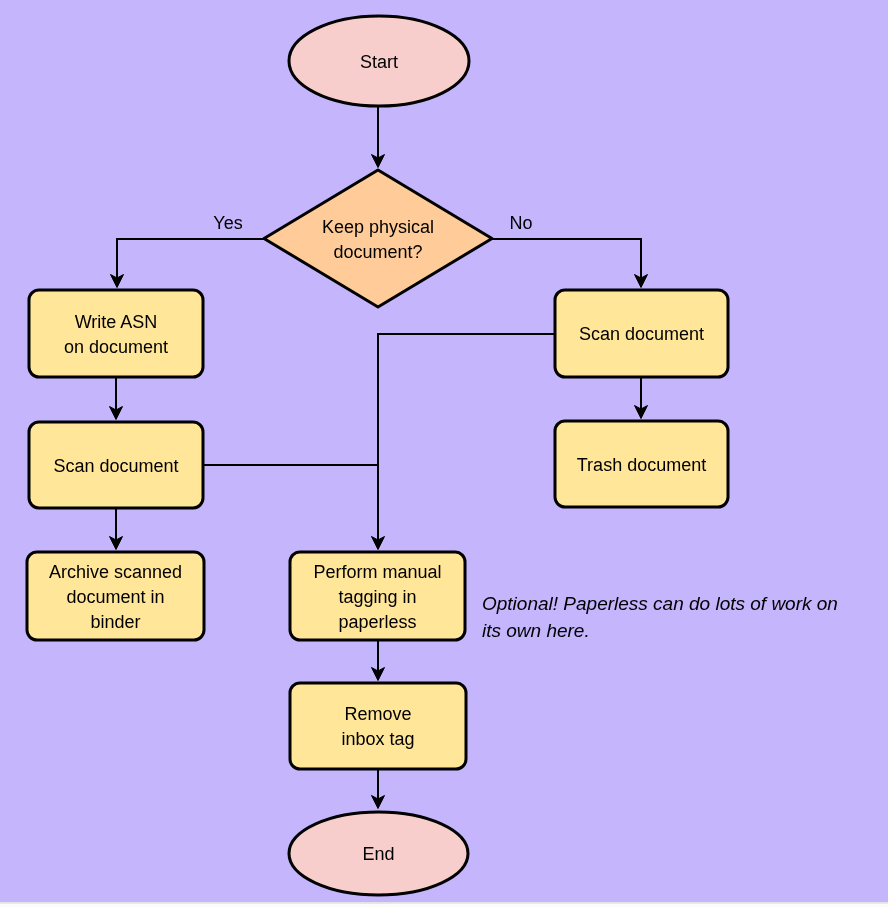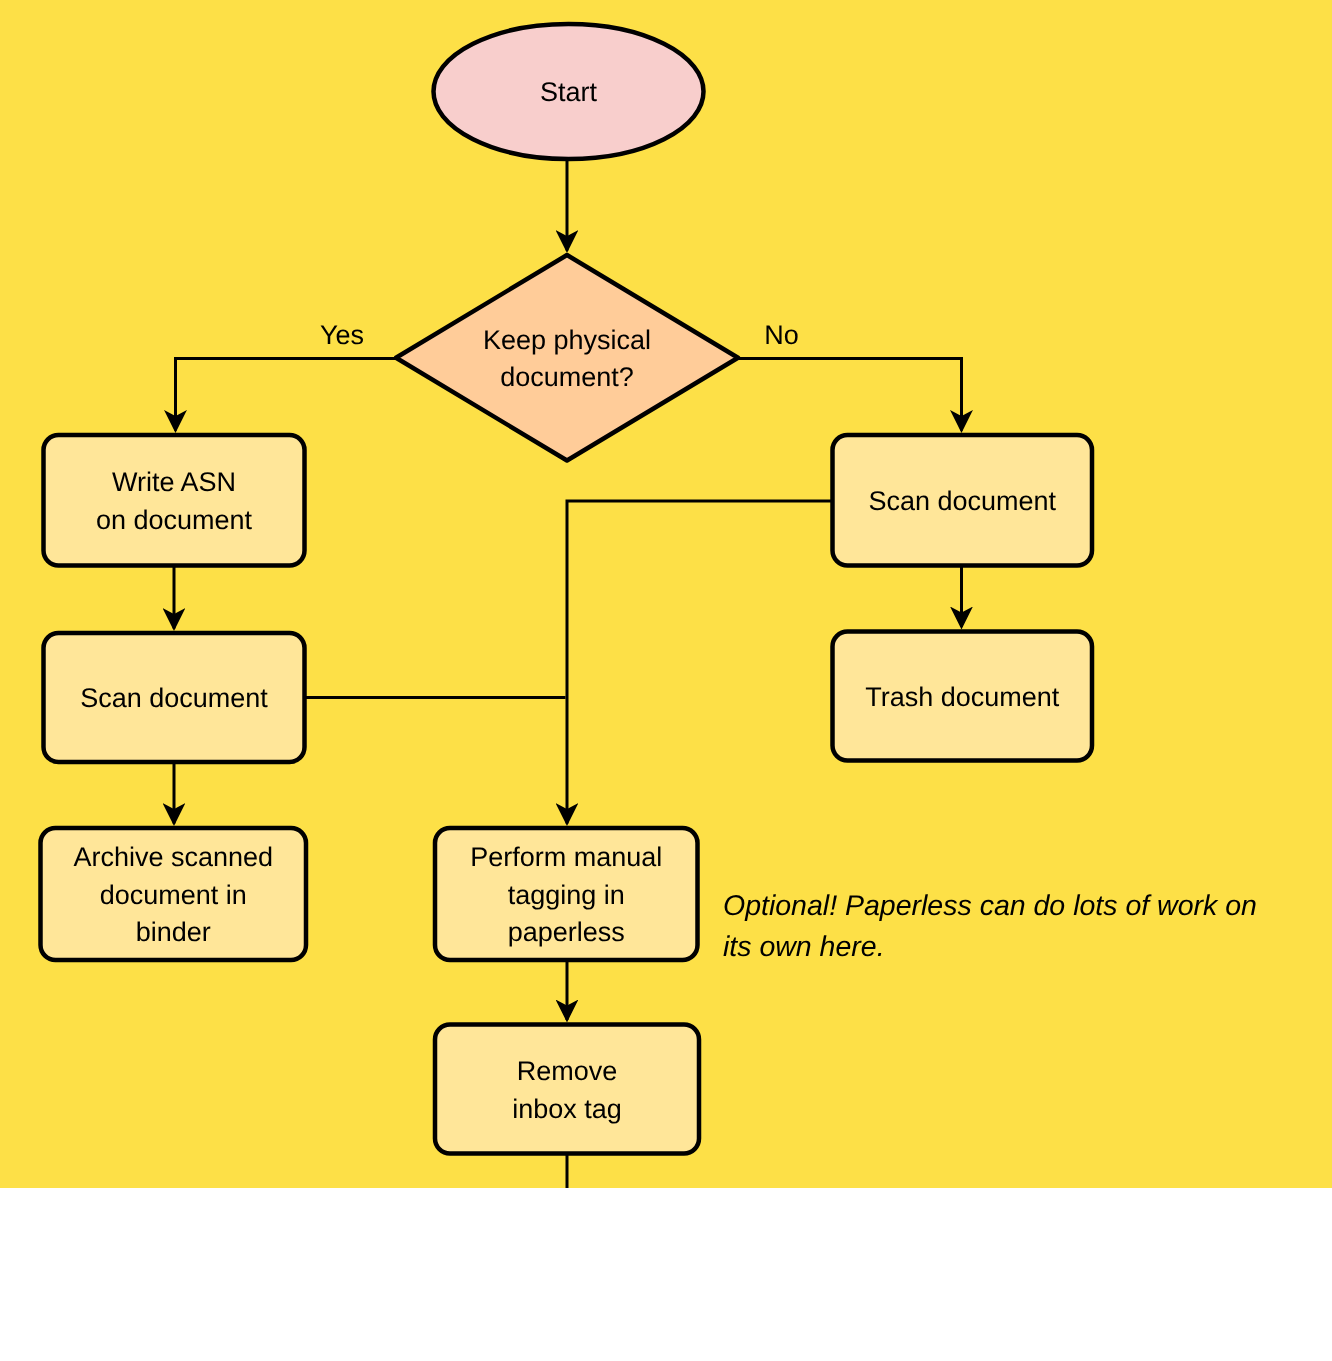--- a/index.html
+++ b/index.html
@@ -4,22 +4,22 @@
 <style>
   html, body {
     margin: 0;
     padding: 0;
     background: #ffffff;
     font-family: "Liberation Sans", sans-serif;
   }
   .canvas-wrap {
     position: relative;
     width: 888px;
-    height: 792px;
-    background: #fde047;
+    height: 907px;
+    background: #c4b5fd;
     overflow: hidden;
     text-decoration: underline;
   }
   svg { display: block; }
   .node-shape {
     stroke: #000000;
     stroke-width: 3;
   }
   .node-label {
     fill: #000000;

